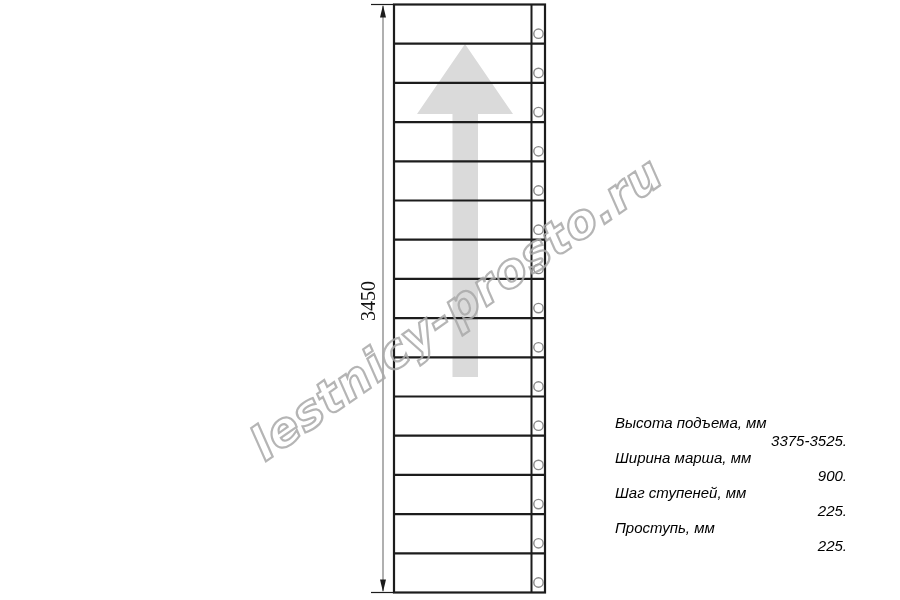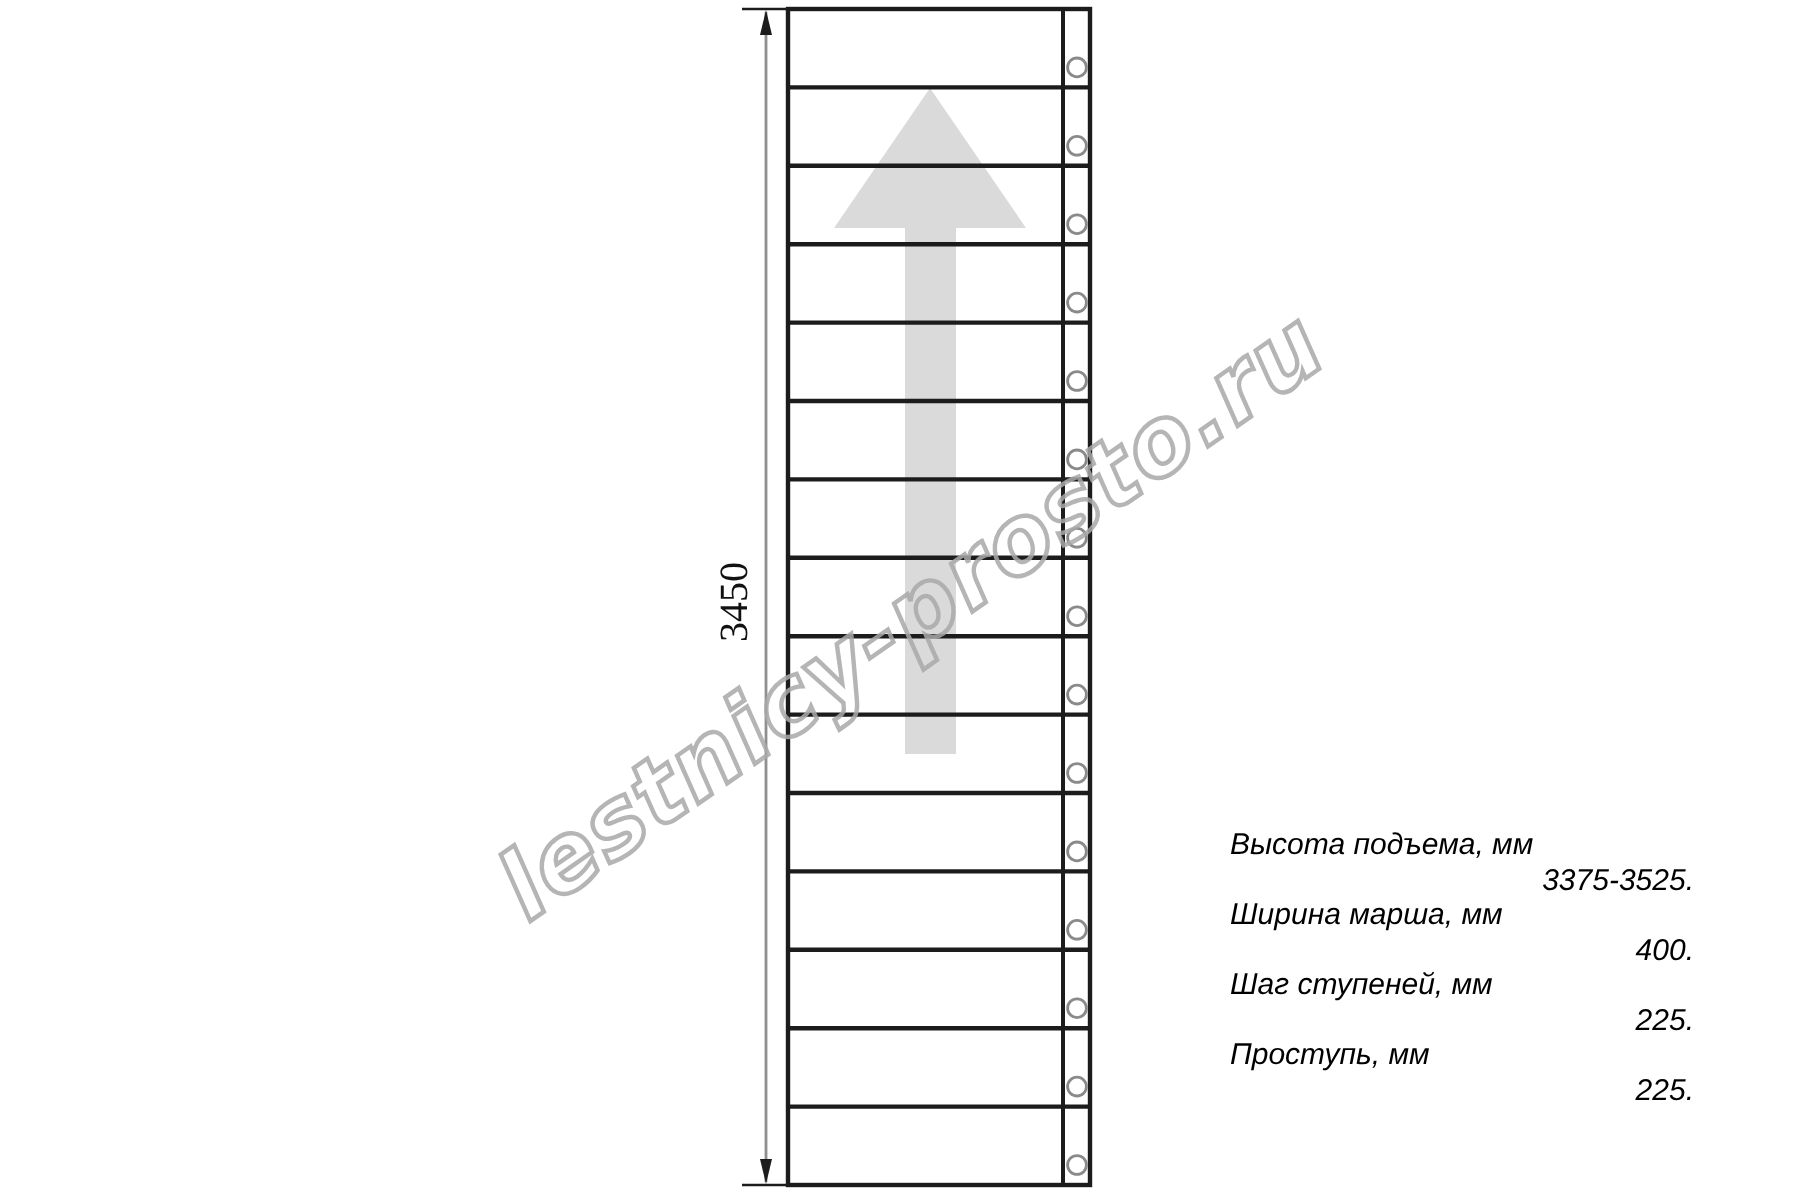--- a/index.html
+++ b/index.html
@@ -93,21 +93,21 @@
 
   <div class="dim-label">3450</div>
 
   <div class="specs" id="specs">
       <div class="spec-row">
         <span class="spec-label">Высота подъема, мм</span>
         <span class="spec-value">3375-3525.</span>
       </div>
       <div class="spec-row">
         <span class="spec-label">Ширина марша, мм</span>
-        <span class="spec-value">400.</span>
+        <span class="spec-value">900.</span>
       </div>
       <div class="spec-row">
         <span class="spec-label">Шаг ступеней, мм</span>
         <span class="spec-value">225.</span>
       </div>
       <div class="spec-row">
         <span class="spec-label">Проступь, мм</span>
         <span class="spec-value">225.</span>
       </div>
     </div>

